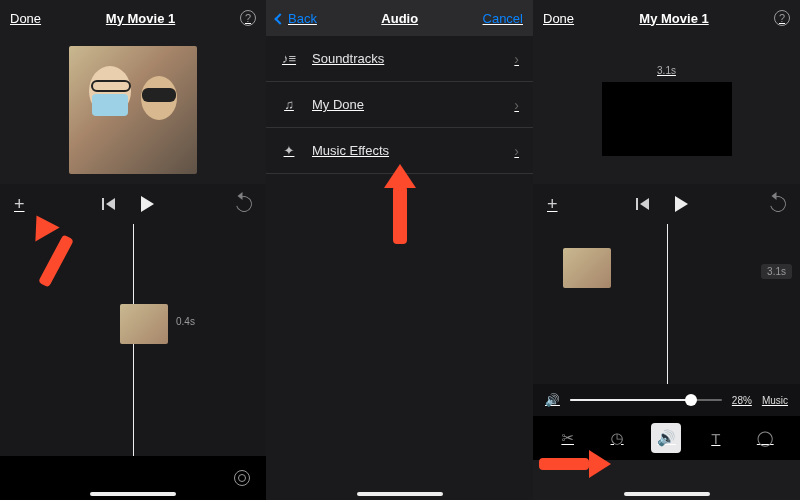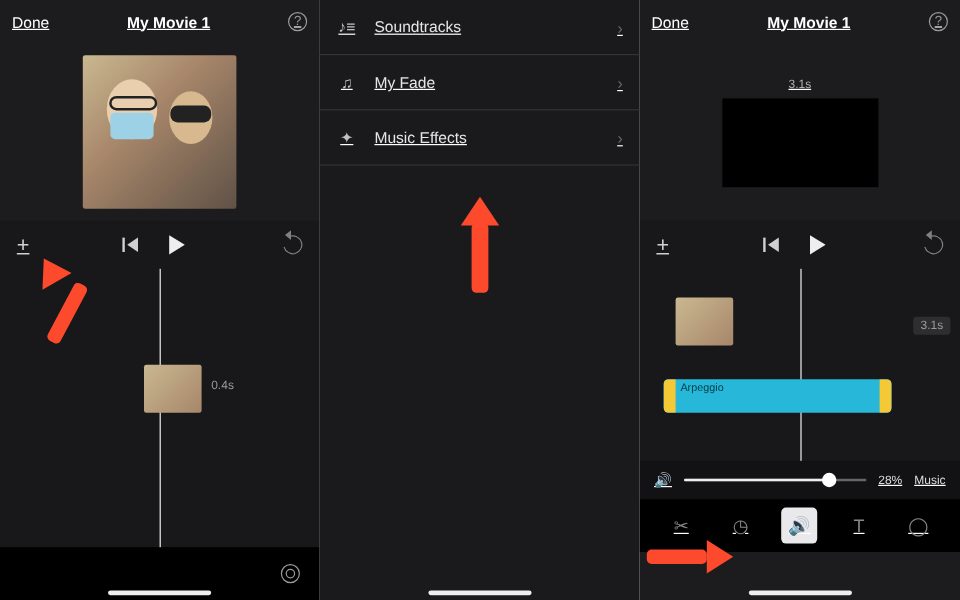--- a/index.html
+++ b/index.html
@@ -135,31 +135,36 @@
     <span class="gear"></span>
   </div>
   <div class="home-ind"></div>
   <div class="arrow a1">
     <div class="head"></div>
       <div class="shaft"></div>
   </div>
 </div>
 
 <div class="panel p2">
+  <div class="hdr">
+    <span class="blue"><span class="back-chev"></span><span>Back</span></span>
+    <span class="title">Audio</span>
+    <span class="blue">Cancel</span>
+  </div>
   <div class="row">
     <span class="lbl">
         <span class="ico">♪≡</span>
         <span>Soundtracks</span>
       </span>
     <span class="chev">›</span>
   </div>
   <div class="row">
     <span class="lbl">
         <span class="ico">♫</span>
-        <span>My Fade</span>
+        <span>My Done</span>
       </span>
     <span class="chev">›</span>
   </div>
   <div class="row">
     <span class="lbl">
         <span class="ico">✦</span>
         <span>Music Effects</span>
       </span>
     <span class="chev">›</span>
   </div>
@@ -185,25 +190,20 @@
     <div class="ctr">
       <span class="skip"></span>
       <span class="play"></span>
     </div>
     <span class="undo"></span>
   </div>
   <div class="tl">
     <div class="playhead"></div>
     <div class="clip-thumb"></div>
     <span class="time-lbl end">3.1s</span>
-    <div class="audio-clip">
-      <div class="cap l"></div>
-      <span class="name">Arpeggio</span>
-      <div class="cap r"></div>
-    </div>
   </div>
   <div class="volrow">
     <span class="volicon">🔊</span>
     <div class="slider">
       <div class="fill"></div>
         <div class="knob"></div>
     </div>
     <span>28%</span>
     <span>Music</span>
   </div>

